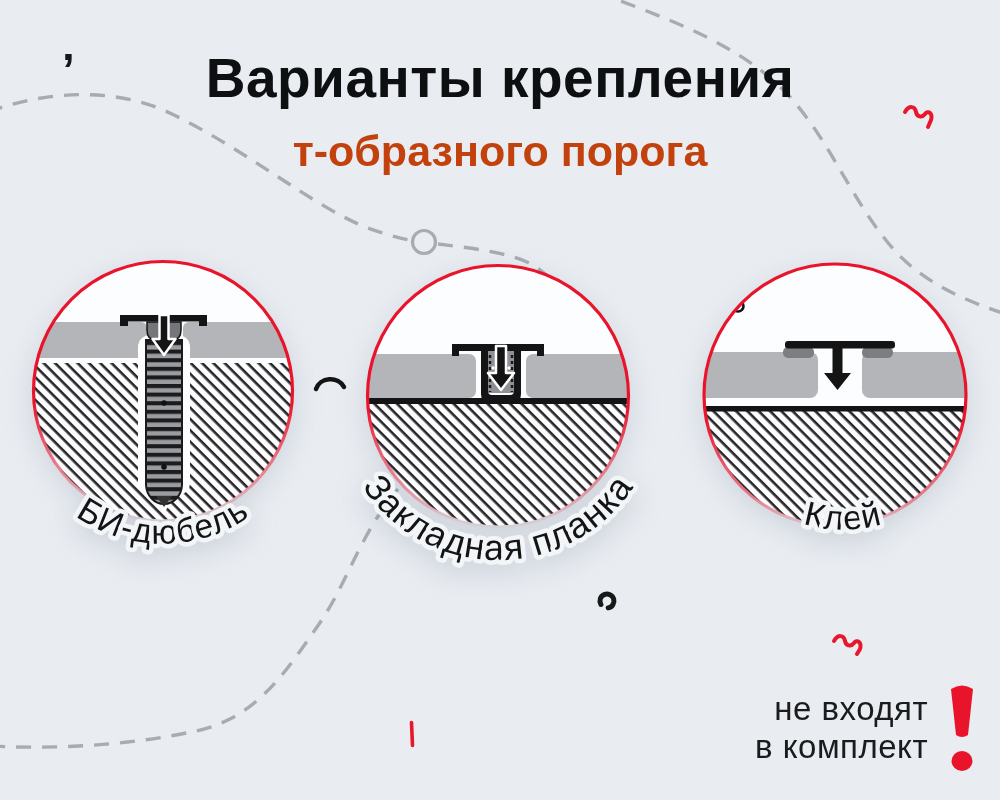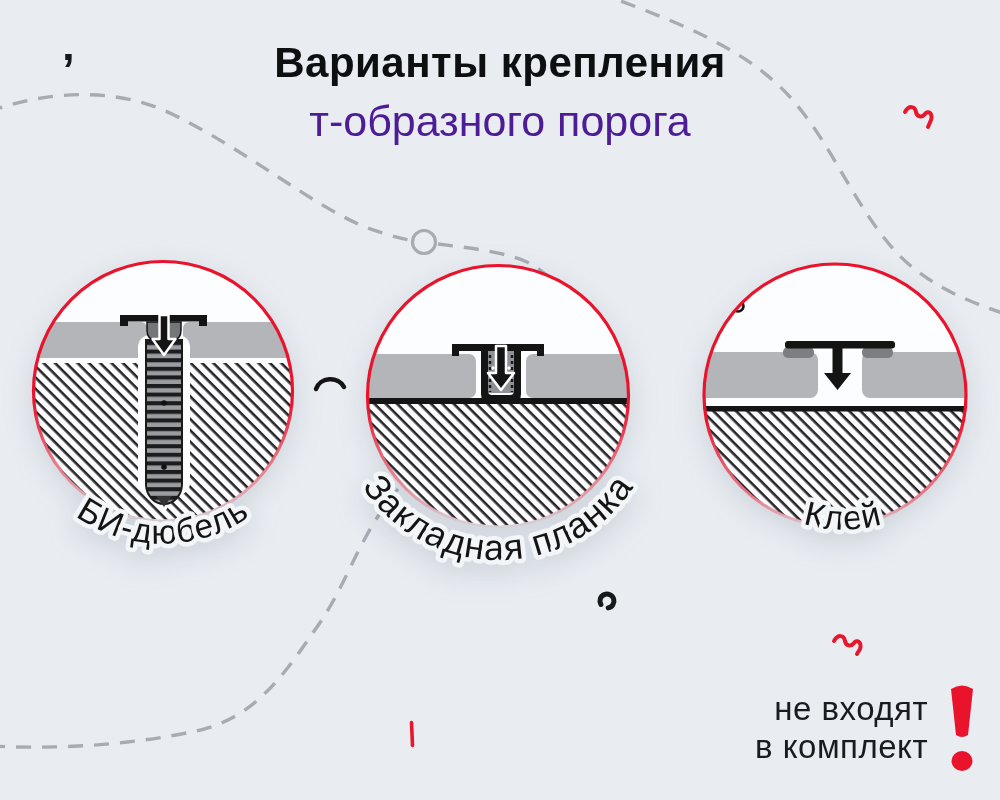--- a/index.html
+++ b/index.html
@@ -3,22 +3,22 @@
 <meta charset="utf-8">
 <style>
   html,body{margin:0;padding:0;background:#ffffff;}
   #canvas{
     position:relative;width:1000px;height:800px;overflow:hidden;
     background:#e9edf2;
     font-family:"Liberation Sans","DejaVu Sans",sans-serif;
   }
   #decor{position:absolute;left:0;top:0;z-index:0;}
   .title-wrap{position:absolute;left:0;right:0;top:30px;text-align:center;z-index:2;}
-  .title-line1{margin:8px;font-size:42px;font-weight:bold;letter-spacing:.5px;color:#0e0f11;line-height:1.2;}
-  .title-line2{margin:4px 0 0 0;font-size:43px;font-weight:normal;color:#4c1d95;line-height:1.2;}
+  .title-line1{margin:15px;font-size:55px;font-weight:bold;letter-spacing:.5px;color:#0e0f11;line-height:1.2;}
+  .title-line2{margin:4px 0 0 0;font-size:43px;font-weight:bold;color:#c2410c;line-height:1.2;}
   .method-svg{position:absolute;z-index:2;filter:drop-shadow(0 9px 14px rgba(110,120,135,.22));}
   #m1{left:28px;top:255px;}
   #m2{left:355px;top:258px;}
   #m3{left:695px;top:255px;}
   .circle-label{font-size:34px;font-weight:500;fill:#141414;letter-spacing:1px;
     stroke:#f3f6f9;stroke-width:9px;paint-order:stroke;stroke-linejoin:round;}
   .label-mid{font-size:36px;}
   .note-wrap{position:absolute;right:20px;top:682px;z-index:2;display:flex;align-items:center;gap:16px;}
   .note-text{text-align:right;font-size:33px;color:#1a1b1d;letter-spacing:.5px;line-height:1.14;}
 </style>

